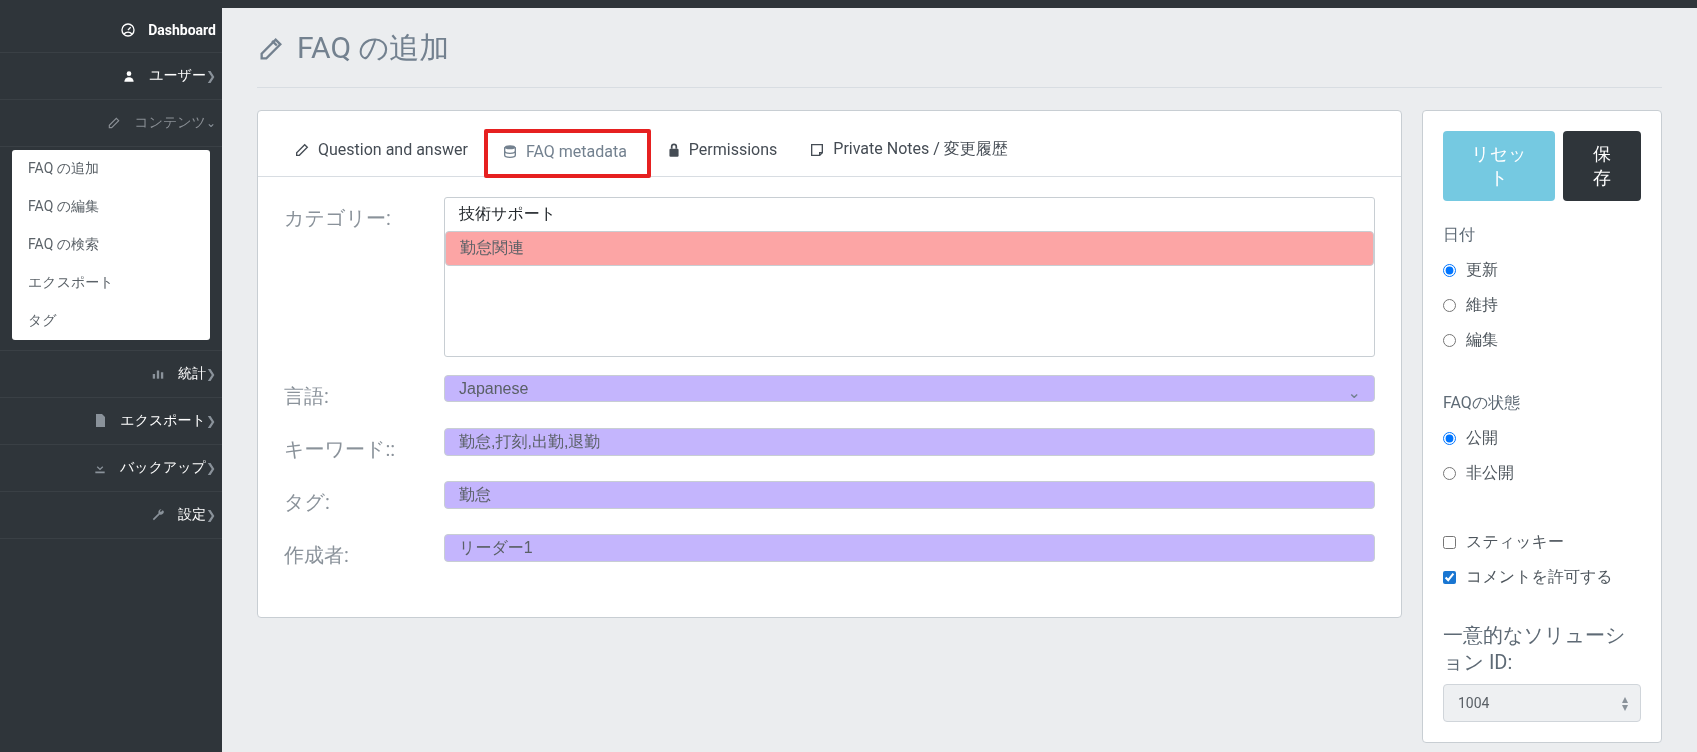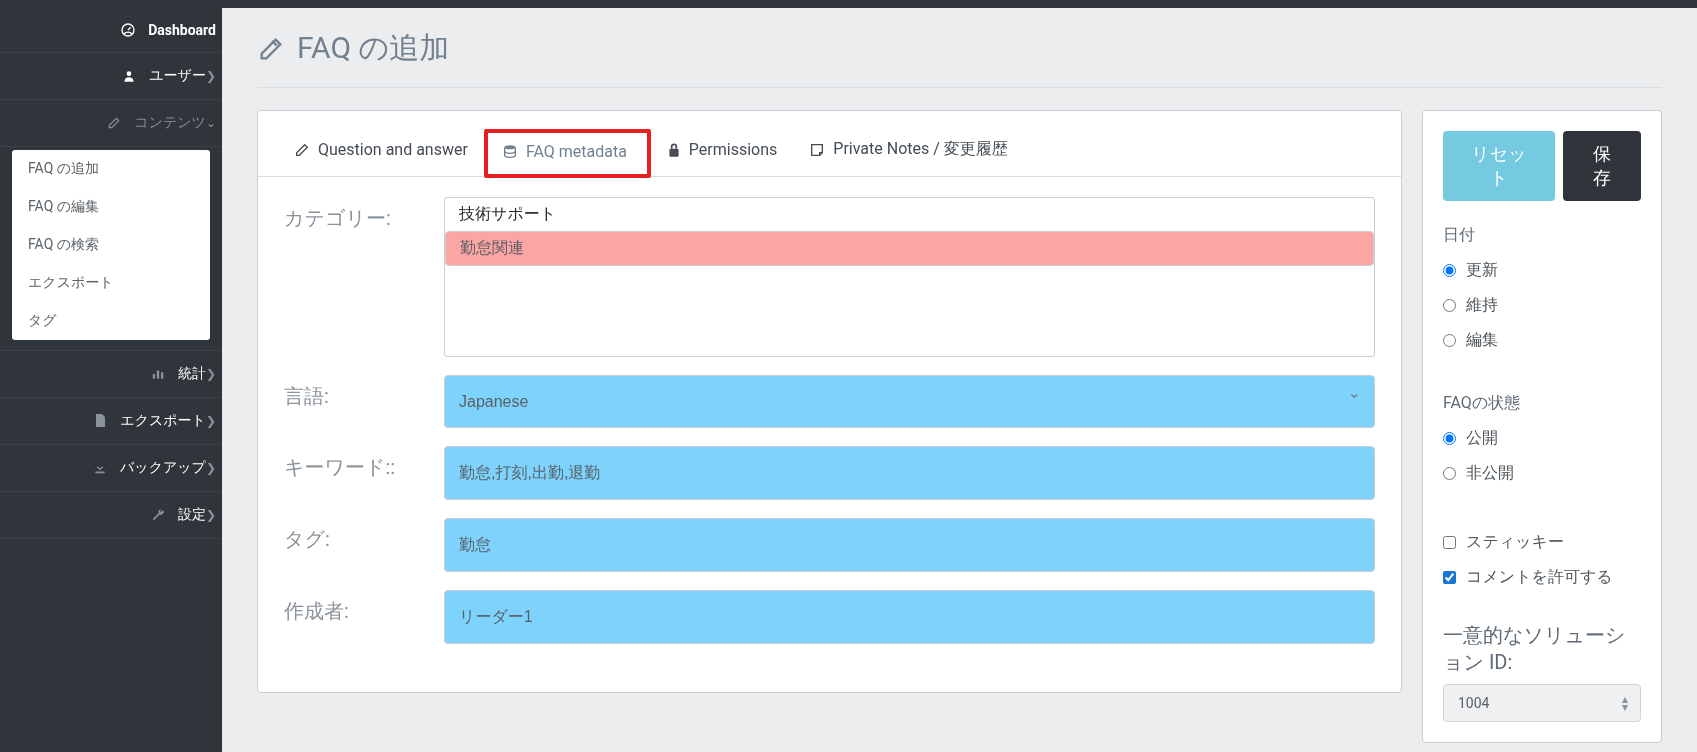--- a/index.html
+++ b/index.html
@@ -107,24 +107,24 @@
       overflow-y:scroll;
       font-size:16px;
       position:relative;
     }
     .listbox .opt { padding: 6px 14px;}
     .listbox .opt.sel { background:#fca5a5;}
     .inp, .sel {
       width:100%;
       border:1px solid #c8ced3;
       border-radius:4px;
-      padding: 17px 14px;
+      padding: 4px 14px;
       font-size:16px;
       color:#5a6066;
-      background:#7dd3fc;
+      background:#c4b5fd;
     }
     .sel { appearance:none; -webkit-appearance:none; background-image: none; position:relative;}
     .sel-wrap { position:relative;}
     .sel-wrap::after {
       content:"⌄";
       position:absolute;
       right:14px; top:8px;
       color:#73818f;
       pointer-events:none;
       font-size:16px;

